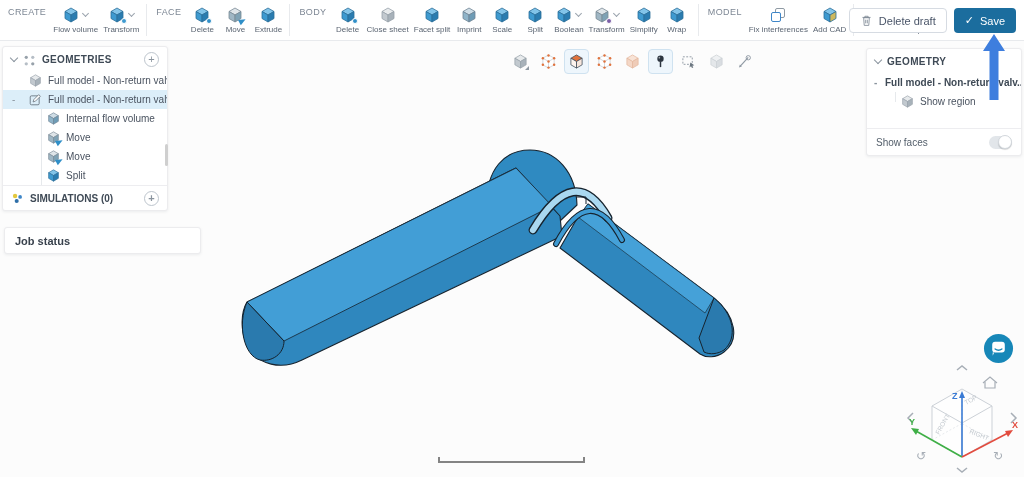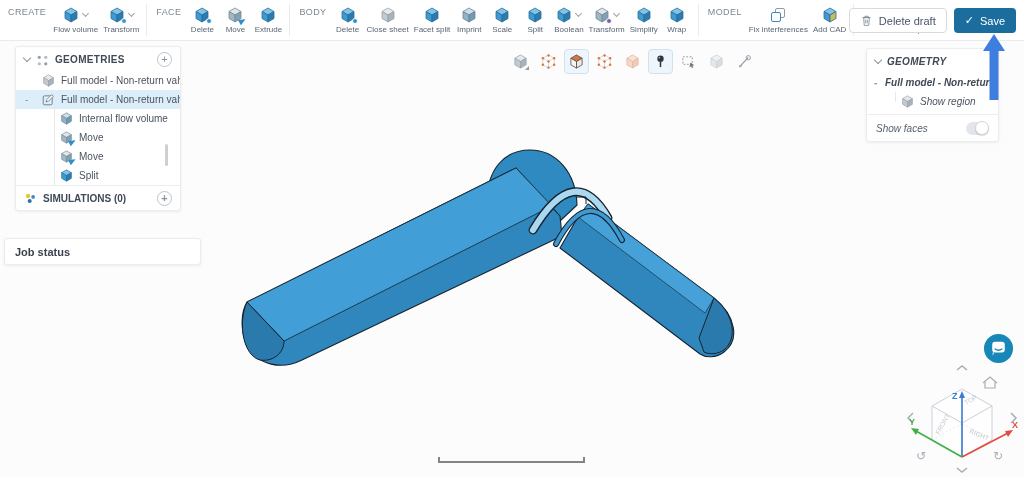--- a/index.html
+++ b/index.html
@@ -51,23 +51,23 @@
   .vbtn{width:25px;height:25px;display:flex;align-items:center;justify-content:center;
     border:1px solid transparent;border-radius:4px;cursor:pointer;position:relative;}
   .vbtn.active{background:#eef6fc;border-color:#cfe2f0;}
   .vbtn .vic{width:15px;height:15px;}
   .vbtn.corner::after{content:"";position:absolute;right:3px;bottom:3px;width:0;height:0;
     border-right:4px solid #8f99a3;border-top:4px solid transparent;}
 
   
   .card{position:absolute;background:#fff;border:1px solid #ececee;border-radius:3px;
     box-shadow:0 1px 3px rgba(40,50,60,.08);z-index:12;}
-  .left-card{left:15px;top:46px;width:166px;}
-  .job-card{left:4px;top:238px;width:197px;}
-  .right-card{left:866px;top:48px;width:133px;font-style:italic;}
+  .left-card{left:2px;top:46px;width:166px;}
+  .job-card{left:4px;top:227px;width:197px;}
+  .right-card{left:866px;top:48px;width:156px;}
 
   .phead{display:flex;align-items:center;gap:6px;height:24px;padding:0 8px;}
   .phead .title{font-size:10px;font-weight:bold;color:#3f4a56;letter-spacing:.3px;}
   .chevron{width:6px;height:6px;border-right:1.4px solid #8a949e;border-bottom:1.4px solid #8a949e;
     transform:rotate(45deg);margin-top:-3px;flex:0 0 auto;}
   .plus-btn{margin-left:auto;width:15px;height:15px;border:1px solid #bdc5cd;border-radius:50%;
     color:#8a949e;font-size:11px;line-height:13px;text-align:center;cursor:pointer;flex:0 0 auto;}
   .hicon{width:13px;height:13px;flex:0 0 auto;}
 
   .trow{display:flex;align-items:center;gap:6px;height:19px;padding:0 8px 0 26px;
@@ -82,21 +82,21 @@
     border-top:1px solid #ededf0;font-size:10px;font-weight:bold;color:#3f4a56;}
   .jobrow{height:25px;display:flex;align-items:center;padding:0 10px;
     font-size:11px;font-weight:bold;color:#39424d;}
 
   .rroot{display:flex;align-items:center;gap:6px;height:19px;padding:0 8px 0 18px;
     font-size:10px;font-weight:bold;color:#3f4a56;position:relative;white-space:nowrap;overflow:hidden;}
   .rroot .collapse{left:7px;}
   .rchild{display:flex;align-items:center;gap:6px;height:19px;padding:0 8px 0 34px;
     font-size:10px;color:#4a5360;position:relative;}
   .rchild::before{content:"";position:absolute;left:28px;top:0;height:10px;width:1px;background:#e6e9ec;}
-  .facesrow{display:flex;align-items:center;height:27px;padding:0 9px;margin-top:3px;
+  .facesrow{display:flex;align-items:center;height:27px;padding:0 9px;margin-top:17px;
     border-top:1px solid #ededf0;font-size:10px;color:#55606c;}
   .toggle{margin-left:auto;width:23px;height:13px;border-radius:7px;background:#e2e6ea;position:relative;cursor:pointer;}
   .toggle .knob{position:absolute;right:0;top:-0.5px;width:14px;height:14px;border-radius:50%;
     background:#fff;border:1px solid #d2d7dc;box-shadow:0 1px 1px rgba(0,0,0,.15);}
 
   .lscroll{position:absolute;left:165px;top:144px;width:3px;height:22px;background:#cfcfcf;border-radius:2px;z-index:13;}
 
   
   .arrow{position:absolute;left:982px;top:34px;z-index:40;}
 

